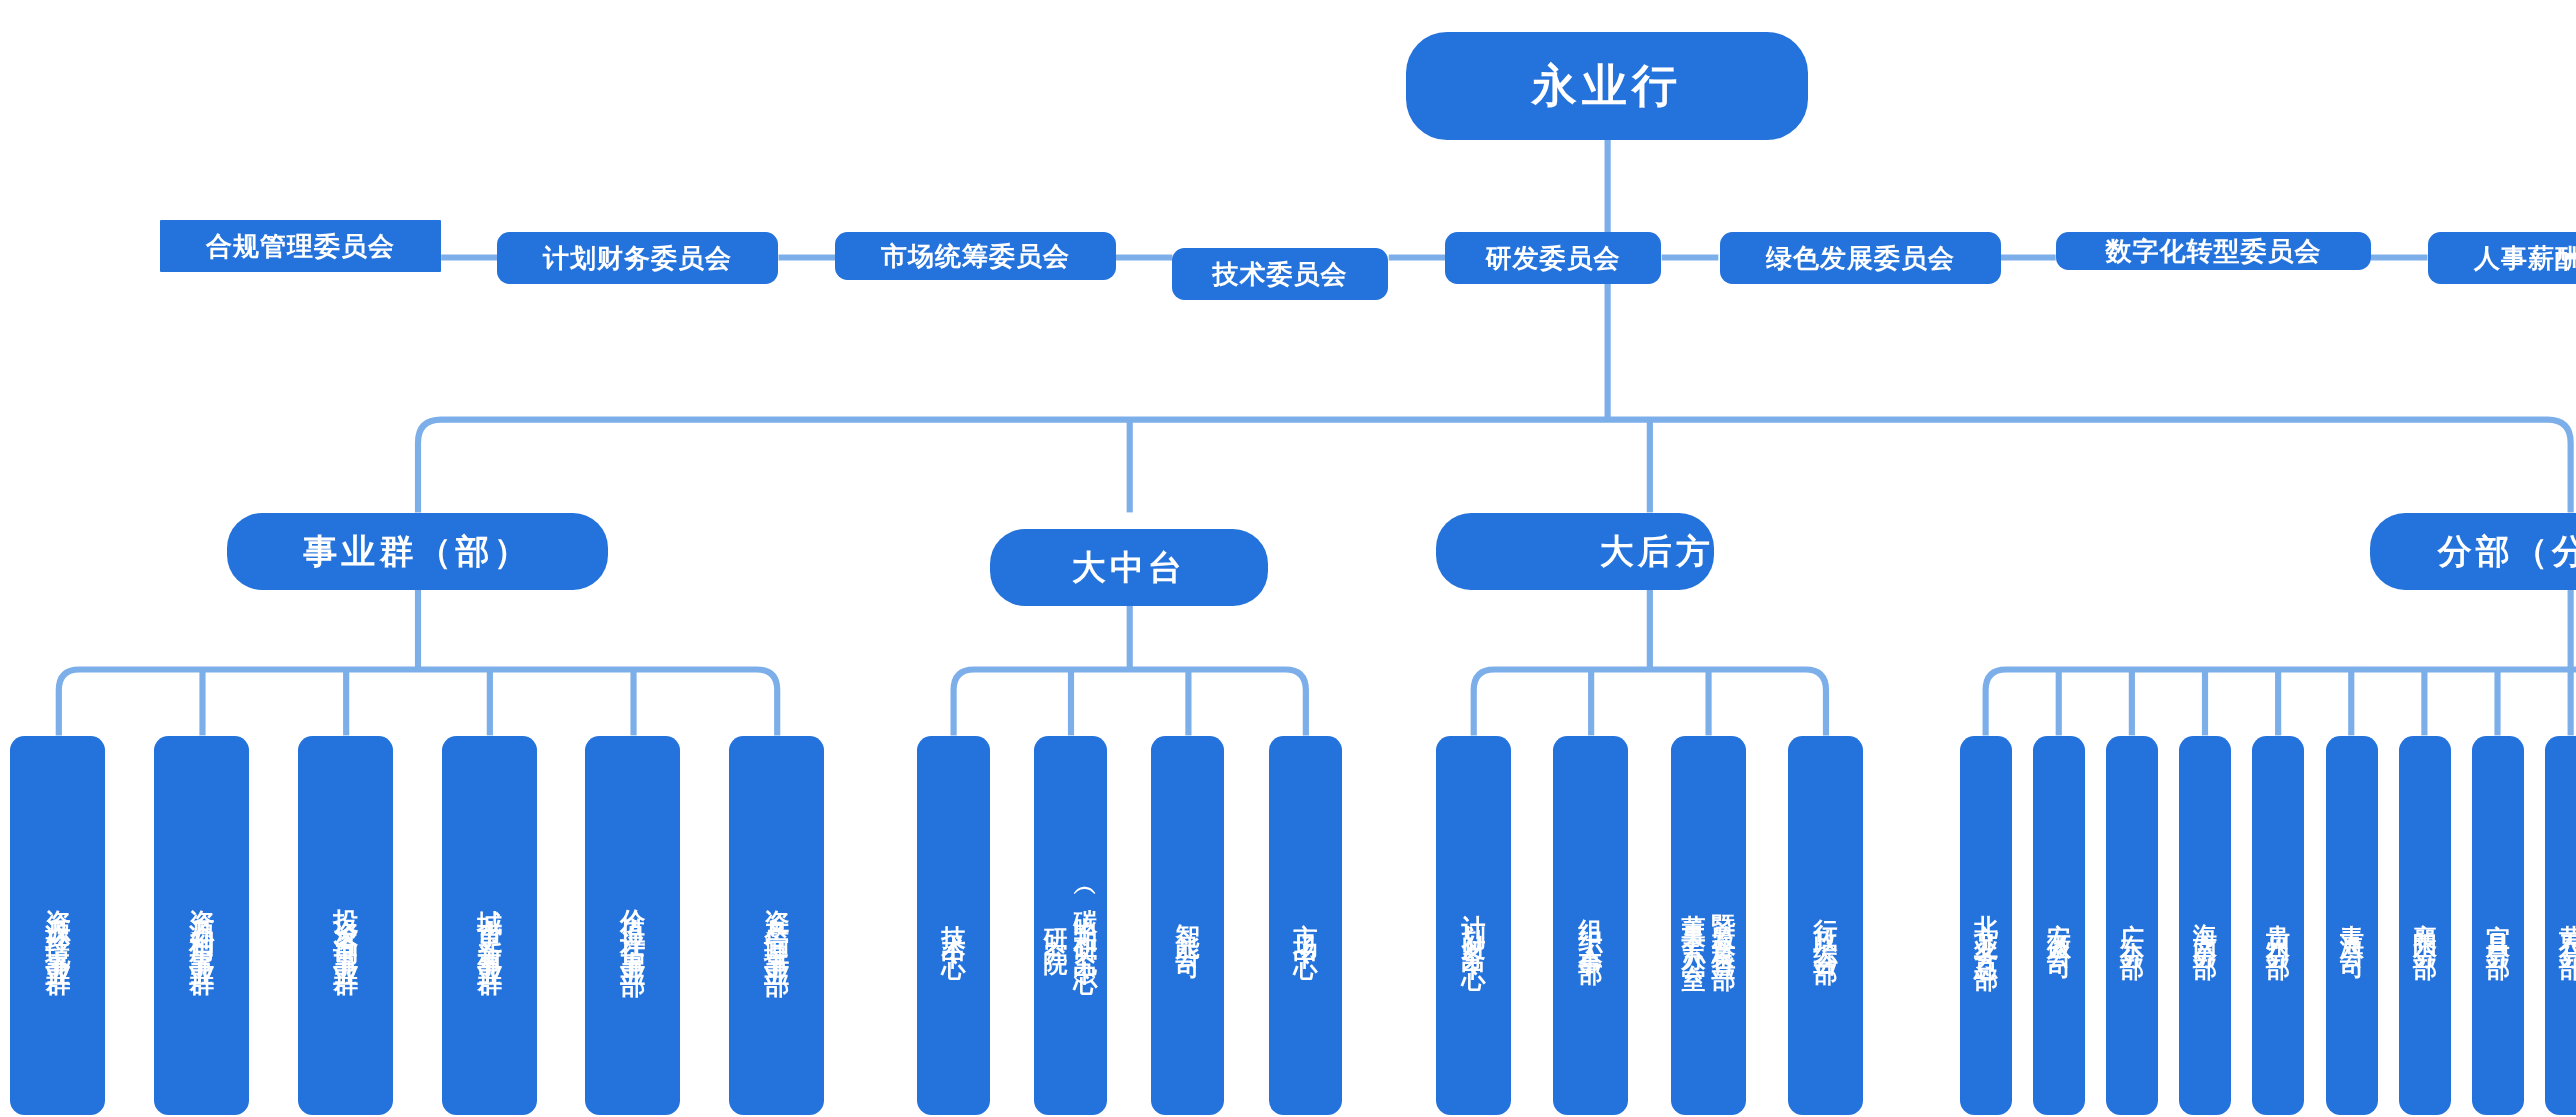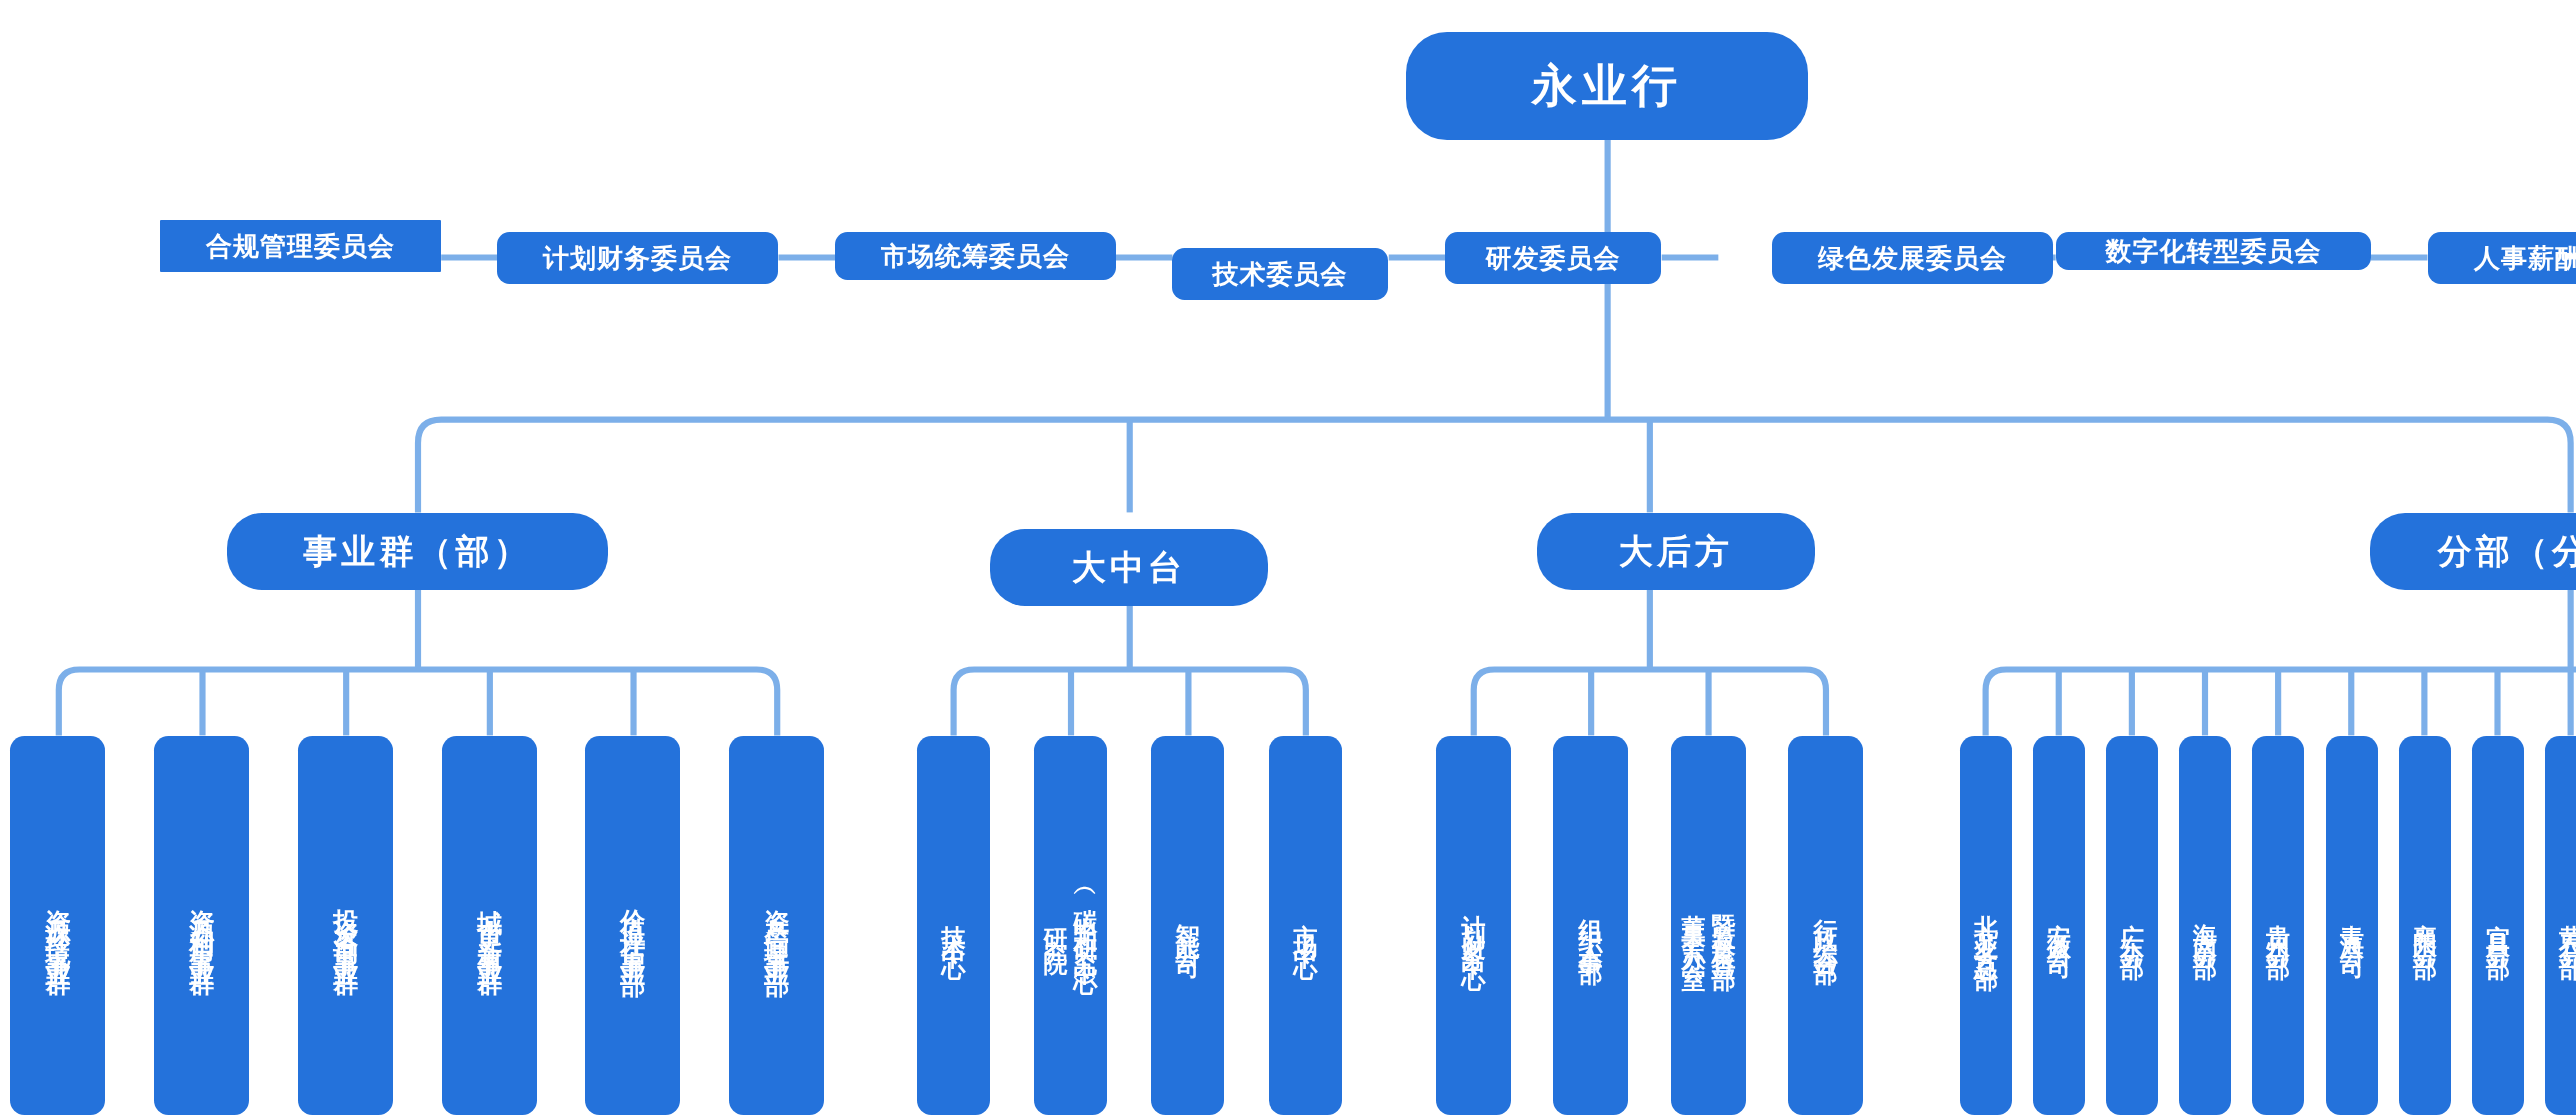--- a/index.html
+++ b/index.html
@@ -100,21 +100,21 @@
     </div>
     <div class="node committee-node" style="left: 835px; top: 232px; width: 281px; height: 48px; border-radius: 12.4px;">
       <span>市场统筹委员会</span>
     </div>
     <div class="node committee-node" style="left: 1172px; top: 248px; width: 216px; height: 52px; border-radius: 12.4px;">
       <span>技术委员会</span>
     </div>
     <div class="node committee-node" style="left: 1445px; top: 232px; width: 216px; height: 52px; border-radius: 12.4px;">
       <span>研发委员会</span>
     </div>
-    <div class="node committee-node" style="left: 1772px; top: 232px; width: 281px; height: 52px; border-radius: 12.4px;">
+    <div class="node committee-node" style="left: 1720px; top: 232px; width: 281px; height: 52px; border-radius: 12.4px;">
       <span>绿色发展委员会</span>
     </div>
     <div class="node committee-node" style="left: 2056px; top: 232px; width: 315px; height: 38px; border-radius: 12.4px;">
       <span>数字化转型委员会</span>
     </div>
     <div class="node committee-node" style="left: 2428px; top: 232px; width: 281px; height: 52px; border-radius: 12.4px;">
       <span>人事薪酬委员会</span>
     </div>
     <div class="node group-node" style="left: 227px; top: 513px; width: 381px; height: 77px; border-radius: 35px;">
       <span>事业群（部）</span>
@@ -146,21 +146,21 @@
     <div class="node dept-node" style="left: 1034px; top: 736px; width: 73px; height: 379px; border-radius: 14.4px; font-size: 24px;">
       <span>研究院
 （碳中和研究中心）</span>
     </div>
     <div class="node dept-node" style="left: 1151px; top: 736px; width: 73px; height: 379px; border-radius: 14.4px; font-size: 24px;">
       <span>智能公司</span>
     </div>
     <div class="node dept-node" style="left: 1269px; top: 736px; width: 73px; height: 379px; border-radius: 14.4px; font-size: 24px;">
       <span>市场中心</span>
     </div>
-    <div class="node group-node" style="left: 1537px; top: 513px; width: 278px; height: 77px; border-radius: 35px;">
+    <div class="node group-node" style="left: 1436px; top: 513px; width: 278px; height: 77px; border-radius: 35px; justify-content: flex-end;">
       <span>大后方</span>
     </div>
     <div class="node dept-node" style="left: 1436px; top: 736px; width: 75px; height: 379px; border-radius: 14.4px; font-size: 24px;">
       <span>计划财务中心</span>
     </div>
     <div class="node dept-node" style="left: 1553px; top: 736px; width: 75px; height: 379px; border-radius: 14.4px; font-size: 24px;">
       <span>组织人事部</span>
     </div>
     <div class="node dept-node" style="left: 1671px; top: 736px; width: 75px; height: 379px; border-radius: 14.4px; font-size: 24px;">
       <span>董事会办公室

